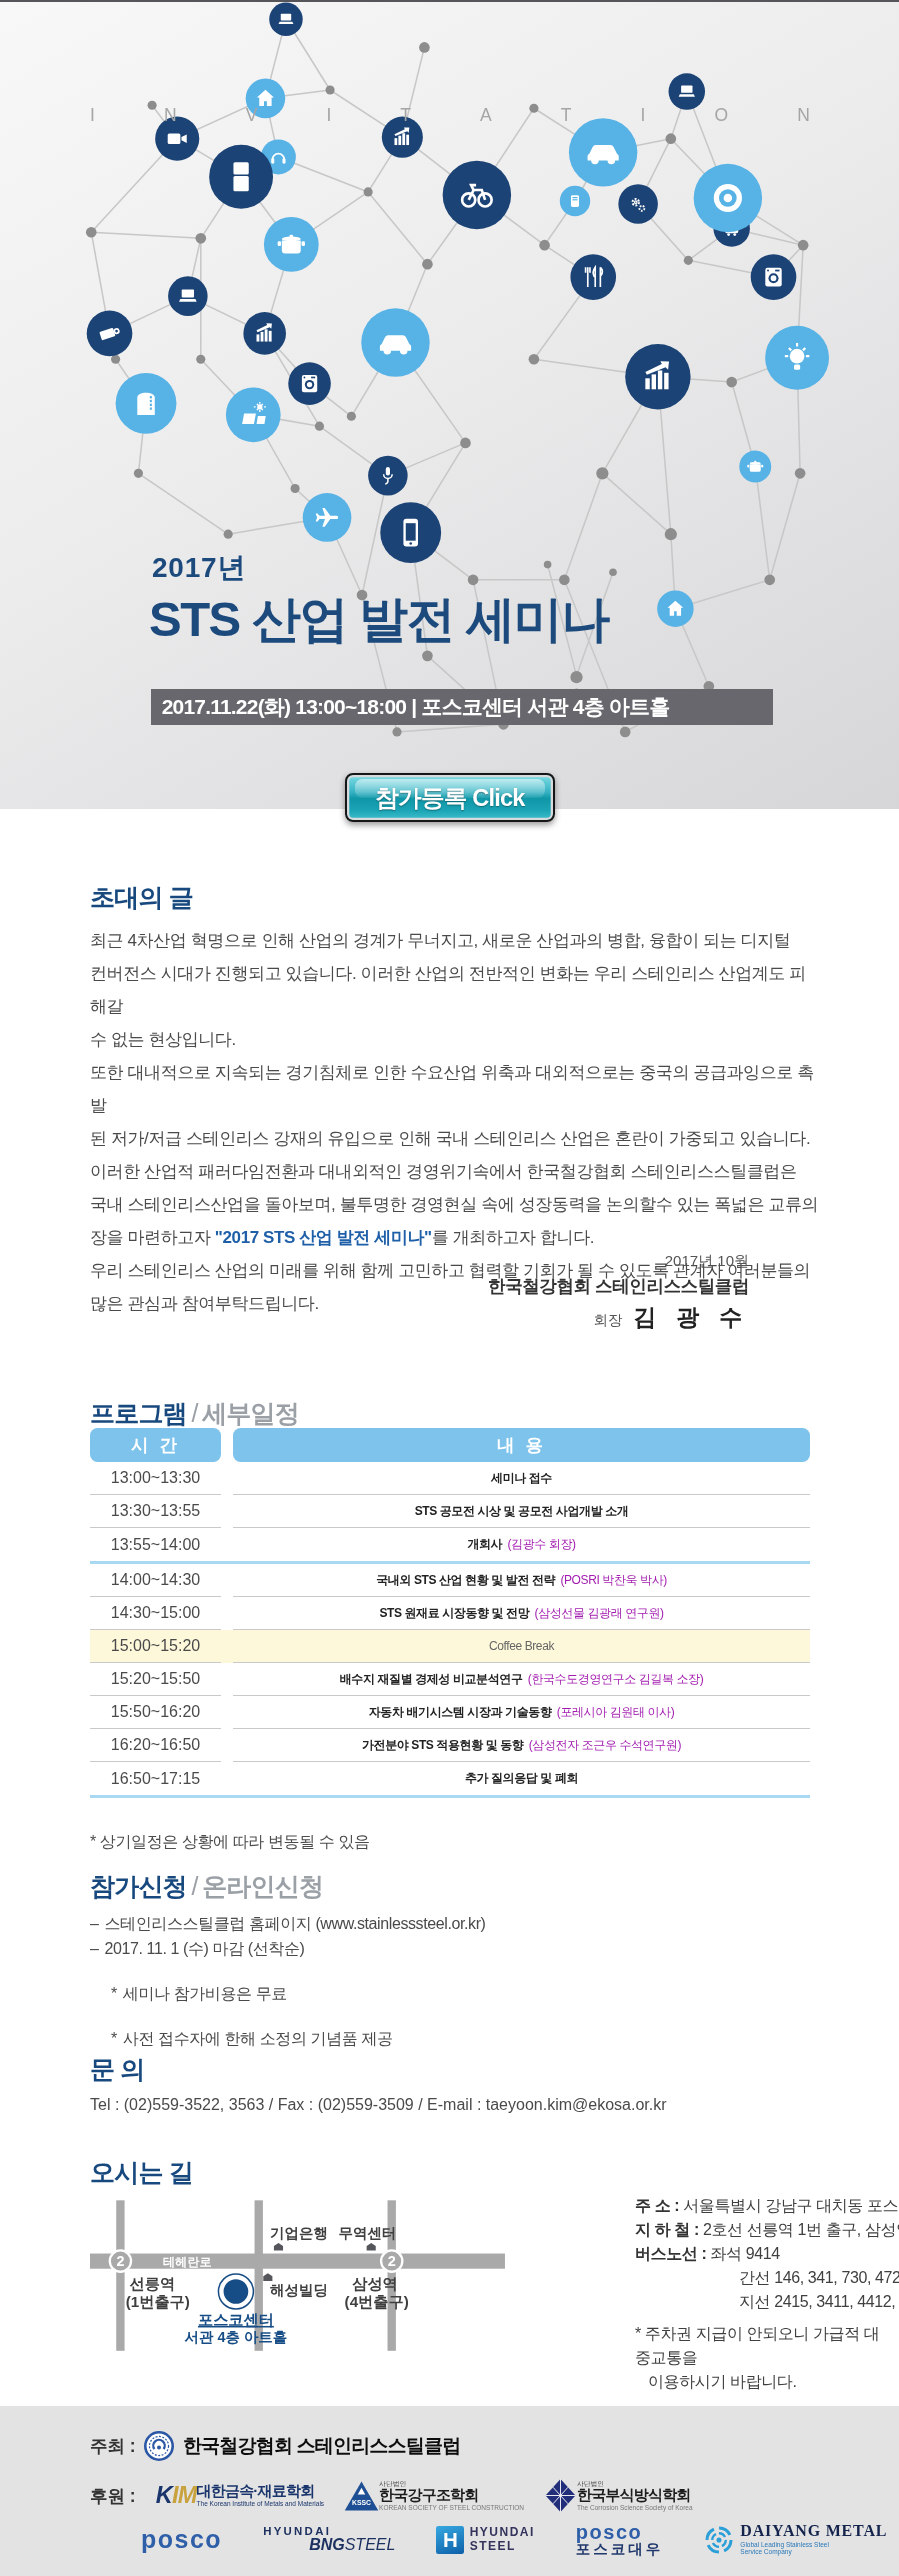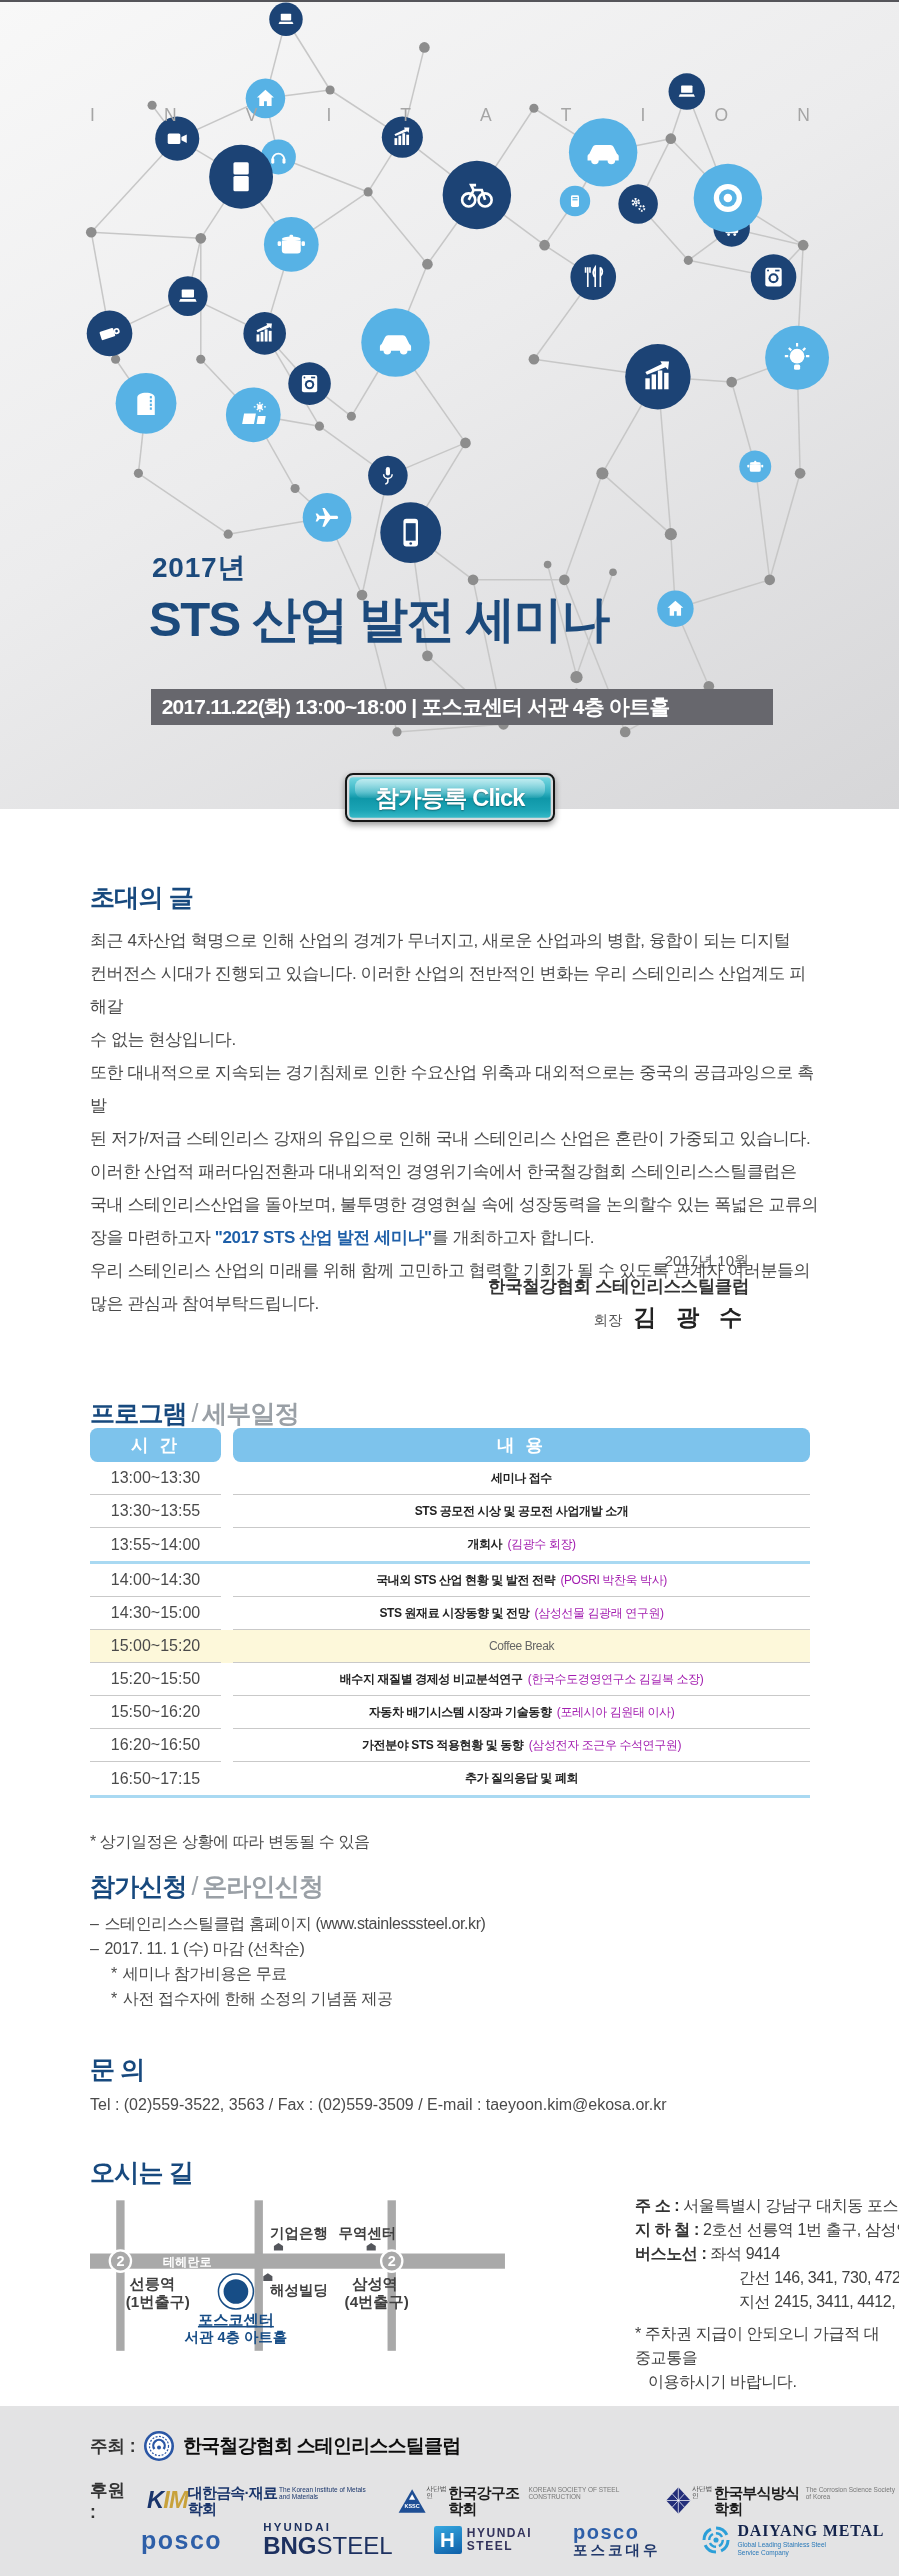--- a/index.html
+++ b/index.html
@@ -60,21 +60,21 @@
   .t-cont .spk{color:#a21caf;margin-left:5.3px;font-weight:normal;}
   .t-row.no-b .t-time,.t-row.no-b .t-cont{border-bottom:none;}
   .t-row.break{background:#fdf8da;}
   .t-row.break .t-cont b{font-weight:normal;color:#666;}
   .blue-line{height:3px;background:#a9d9f2;}
   .footnote{position:absolute;left:90px;top:1832px;font-size:16px;color:#4c4c4c;letter-spacing:-0.4px;}
 
   
   .apply-list{position:absolute;left:90px;top:1911px;font-size:16px;color:#4a4a4a;letter-spacing:-0.4px;}
   .apply-list .it{line-height:25px;}
-  .apply-list .it.ind{padding-left:21px;}
+  .apply-list .it.ind{padding-left:21px;margin-top:20px;}
   .apply-list .b{margin-right:6px;}
 
   
   .contact-line{position:absolute;left:90px;top:2096px;font-size:16px;color:#4a4a4a;}
 
   
   .map{position:absolute;left:90px;top:2191px;}
   .dir-info{position:absolute;left:635px;top:2194px;width:251px;font-size:16px;color:#3f3f3f;letter-spacing:-0.4px;}
   .dir-row{line-height:24px;white-space:nowrap;}
   .dir-row .lb{font-weight:bold;color:#333;}
@@ -86,31 +86,31 @@
   
   .footer{position:absolute;left:0;top:2406px;width:899px;height:170px;background:#e3e3e4;}
   .host-row{position:absolute;left:90px;top:24px;display:flex;align-items:center;gap:7.6px;}
   .host-label,.sponsor-label{font-size:17.5px;font-weight:bold;color:#333;}
   .host-org{font-size:19px;font-weight:bold;color:#0d0d0d;letter-spacing:-0.8px;}
   .sponsor-row{position:absolute;left:90px;top:72px;display:flex;align-items:center;gap:20px;}
   .sp{display:flex;align-items:center;}
   .kim-logo{font-style:italic;font-weight:bold;font-size:23.6px;letter-spacing:-0.8px;}
   .kim-logo .k{color:#1a356b;}
   .kim-logo .im{color:#c8a23c;}
-  .sp-col{display:flex;flex-direction:row;line-height:1.05;}
+  .sp-col{display:flex;flex-direction:column;line-height:1.05;}
   .sp-name{font-size:15px;font-weight:bold;color:#1a356b;letter-spacing:-0.8px;}
   .sp-name.dark{color:#1c1c1c;}
   .sp-cap{font-size:6.5px;color:#777;margin-top:2.3px;}
   .sp-cap.navy{color:#1a356b;}
   .sp-prefix{font-size:6.8px;color:#444;}
   .co-row{position:absolute;left:141px;top:116px;display:flex;align-items:center;gap:41px;}
   .co-posco{font-size:25px;font-weight:bold;color:#2e5fa8;letter-spacing:1.5px;}
   .co-col{display:flex;flex-direction:column;line-height:1.02;}
   .co-hy1{font-size:11.4px;font-weight:bold;color:#1d3160;letter-spacing:2.3px;}
-  .co-bng{font-size:24px;color:#1d3160;}
+  .co-bng{font-size:16px;font-style:italic;color:#1d3160;margin-left:46px;}
   .co-bng b{font-weight:900;}
   .co-hs{display:flex;align-items:center;gap:5.3px;}
   .hs-tile{width:28px;height:28px;border-radius:2.3px;background:linear-gradient(160deg,#36a9e1,#0e5fa8);
            color:#fff;font-weight:bold;font-size:20.5px;display:flex;align-items:center;justify-content:center;}
   .co-hs2{font-size:12px;font-weight:bold;color:#33335c;letter-spacing:1.5px;line-height:1.1;}
   .co-pd1{font-size:20px;font-weight:bold;color:#2e5fa8;letter-spacing:1.5px;}
   .co-pd2{font-size:14.5px;font-weight:bold;color:#20386b;letter-spacing:3px;}
   .co-dy{display:flex;align-items:center;gap:6px;}
   .dy-name{font-family:"Liberation Serif","DejaVu Serif",serif;font-size:16px;font-weight:bold;color:#14244c;letter-spacing:0.8px;}
   .dy-cap{font-size:6.5px;color:#2878b8;line-height:1.2;margin-top:1.5px;}

